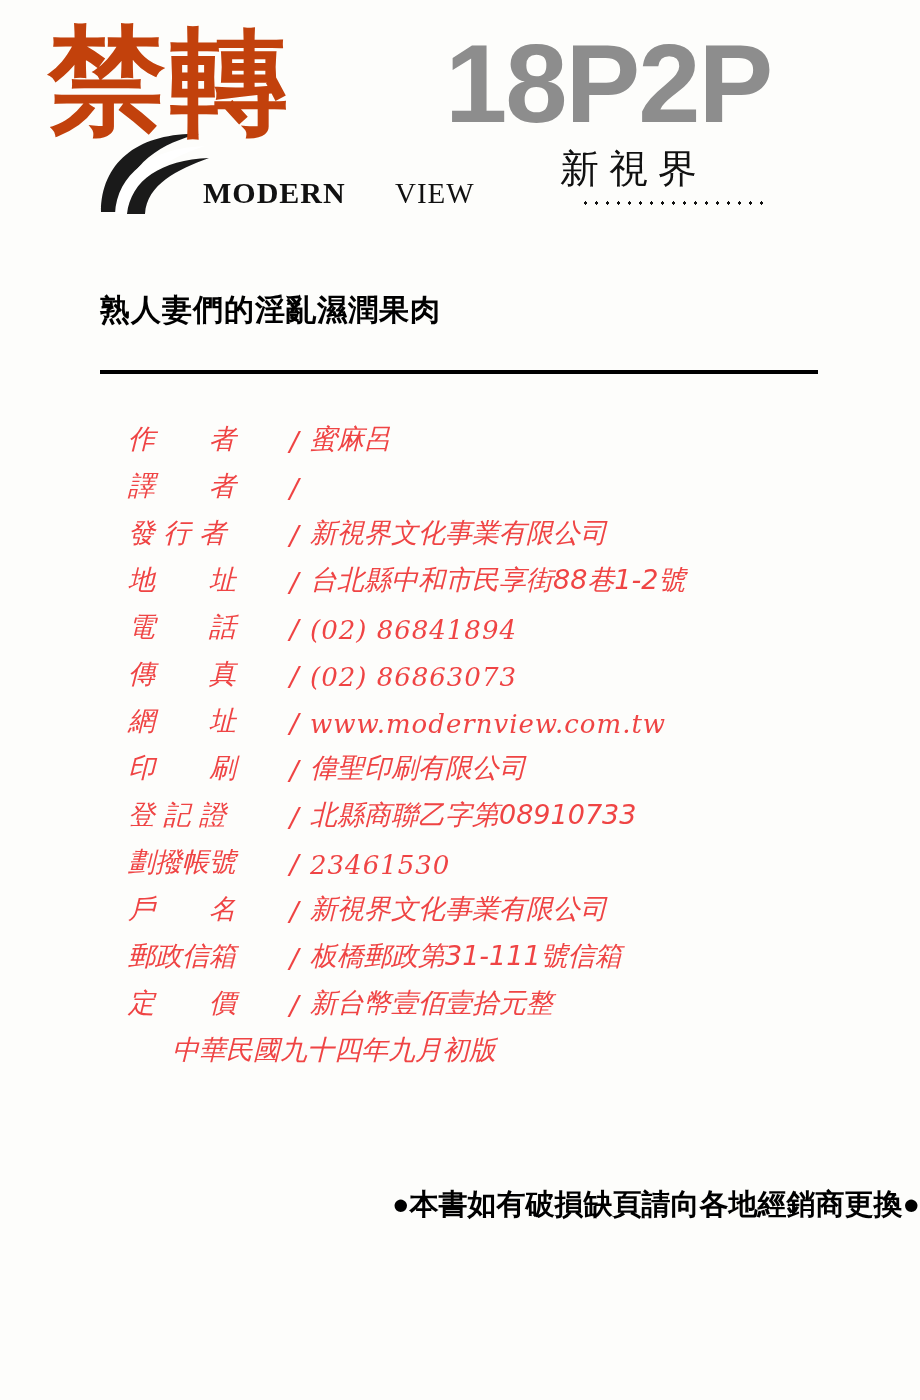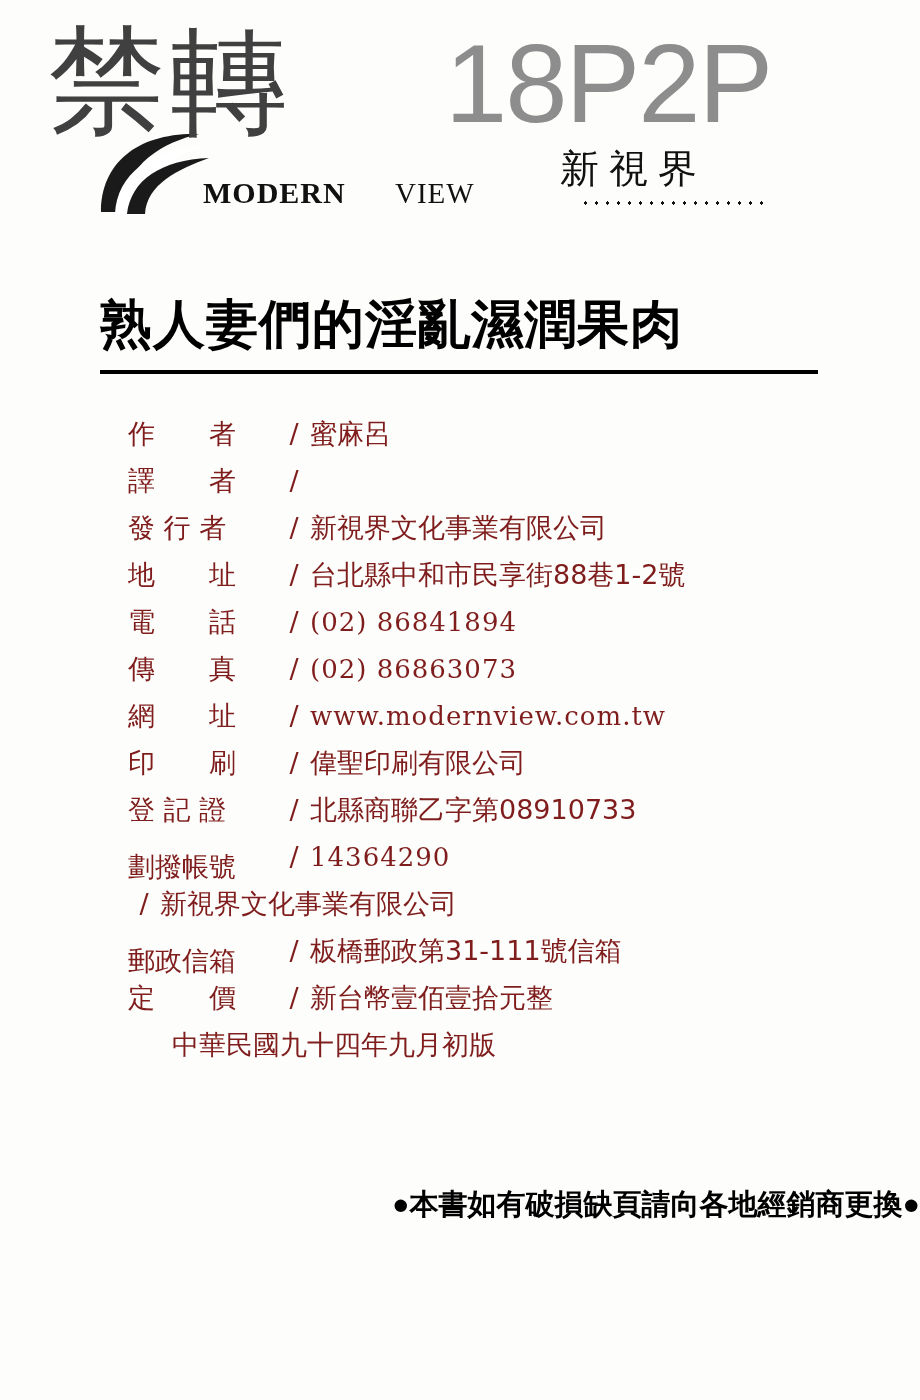--- a/index.html
+++ b/index.html
@@ -31,32 +31,32 @@
     height: 170px;
     pointer-events: none;
     z-index: 50;
   }
   .wm-cn {
     position: absolute;
     left: 8px;
     top: 0px;
     font-family: "DejaVu Sans", sans-serif;
     font-size: 118px;
-    font-weight: normal;
+    font-weight: bold;
     letter-spacing: 4px;
-    color: #404040;
+    color: #c2410c;
     line-height: 1;
   }
   .wm-en {
     position: absolute;
     left: 405px;
     top: 6px;
     font-family: "Liberation Sans", sans-serif;
     font-size: 112px;
-    font-weight: normal;
+    font-weight: bold;
     color: #8d8d8d;
     line-height: 1;
     letter-spacing: -2px;
   }
 
   
   .masthead {
     position: absolute;
     top: 120px;
     left: 95px;
@@ -113,21 +113,21 @@
     background-repeat: repeat-x;
   }
 
   
   .title {
     position: absolute;
     left: 100px;
     top: 290px;
     font-family: "DejaVu Sans", sans-serif;
     font-weight: bold;
-    font-size: 52px;
+    font-size: 30px;
     letter-spacing: 1px;
     color: #000;
     white-space: nowrap;
   }
   .title-rule {
     position: absolute;
     left: 100px;
     top: 370px;
     width: 718px;
     height: 4px;
@@ -136,26 +136,27 @@
 
   
   .colophon {
     position: absolute;
     left: 128px;
     top: 410px;
     width: 740px;
   }
   .row {
     display: flex;
-    align-items: center;
+    align-items: flex-end;
     height: 47px;
     font-size: 27px;
     font-family: "DejaVu Sans", sans-serif;
-    color: #7f1d1d;
+    color: #ef4444;
     white-space: nowrap;
+    font-style: italic;
   }
   .row .label {
     width: 150px;
     display: flex;
     justify-content: space-between;
     letter-spacing: 0;
   }
   .row .label.tight {
     justify-content: flex-start;
     letter-spacing: 0px;
@@ -270,24 +271,25 @@
 
     <div class="row">
       <span class="label">登 記 證</span>
       <span class="slash">/</span>
       <span class="value">北縣商聯乙字第08910733</span>
     </div>
 
     <div class="row">
       <span class="label tight">劃撥帳號</span>
       <span class="slash">/</span>
-      <span class="value mono-ish">14364290</span>
-    </div>
-
-    <div class="row">
+      <span class="value mono-ish">23461530</span>
+    </div>
+
+    <div class="row">
+      <span class="label">戶　　名</span>
       <span class="slash">/</span>
       <span class="value">新視界文化事業有限公司</span>
     </div>
 
     <div class="row">
       <span class="label tight">郵政信箱</span>
       <span class="slash">/</span>
       <span class="value">板橋郵政第31-111號信箱</span>
     </div>
 

